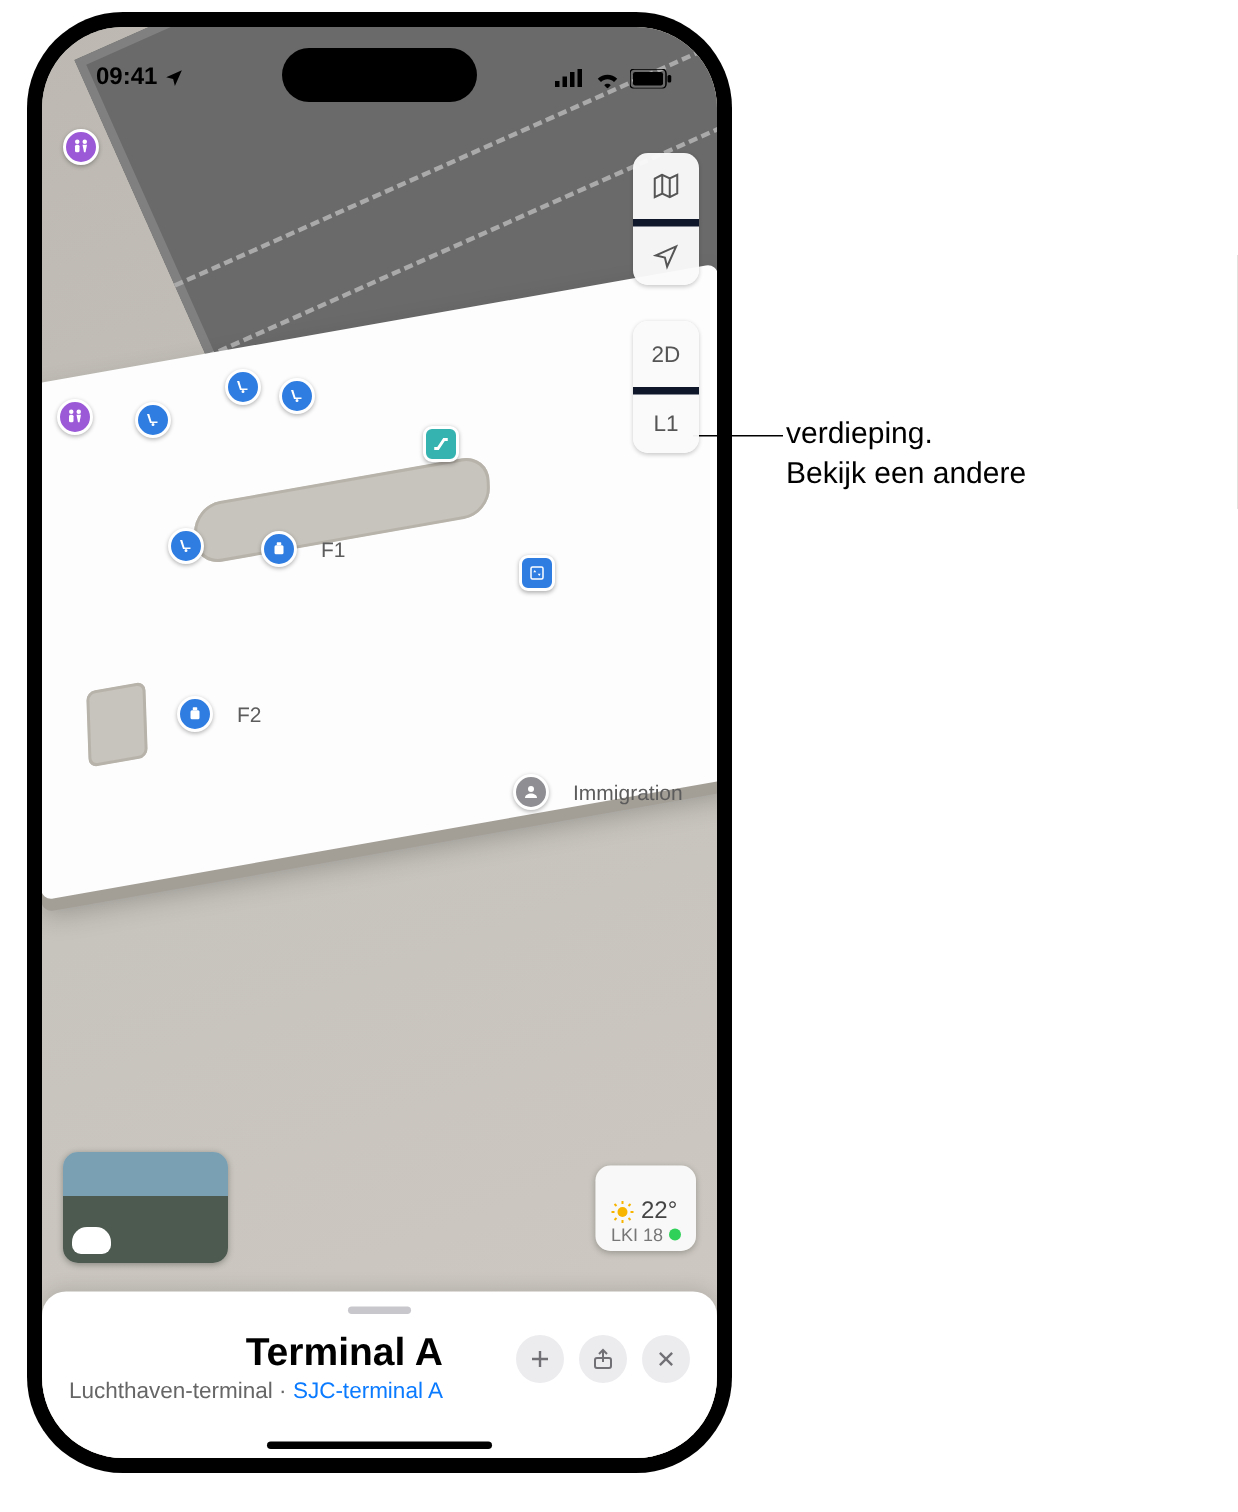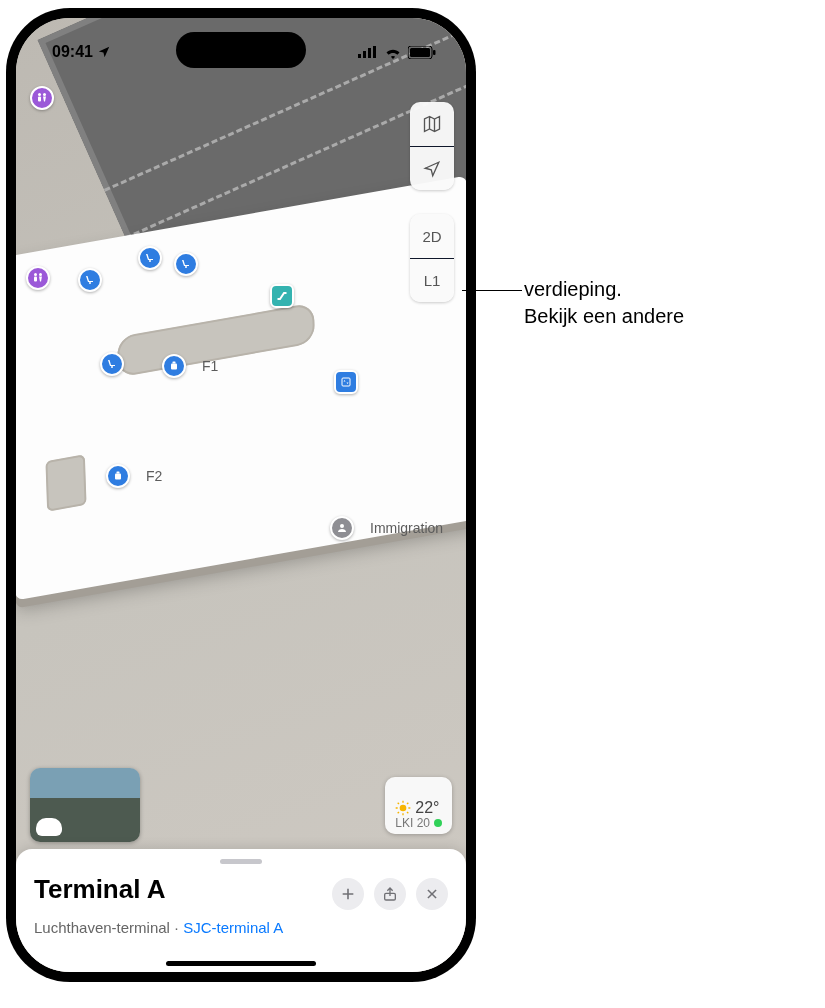--- a/index.html
+++ b/index.html
@@ -6,27 +6,28 @@
   body {
     font-family: -apple-system, BlinkMacSystemFont, "SF Pro Text", "Helvetica Neue", Arial, sans-serif;
     background: #fff;
     width: 825px;
     height: 1008px;
     position: relative;
   }
   
   .phone {
     position: absolute;
-    left: 6px;
+    left: 18px;
     top: 8px;
     width: 470px;
     height: 974px;
     border-radius: 64px;
     background: #000;
     padding: 10px;
+    text-align: right;
   }
   .screen {
     width: 100%;
     height: 100%;
     border-radius: 54px;
     background: #c7c4bd;
     position: relative;
     overflow: hidden;
   }
   .dynamic-island {
@@ -136,21 +137,21 @@
     z-index: 20;
   }
   .map-ctrl .btn {
     height: 44px;
     display:flex;
     align-items:center;
     justify-content:center;
     font-size: 15px;
     font-weight: 500;
     color:#555;
-    border-top: 1px solid #0f172a;
+    border-top: 5px solid #0f172a;
   }
   .map-ctrl .btn:first-child { border-top:none; }
   .lookaround {
     position:absolute;
     left: 14px;
     bottom: 130px;
     width: 110px;
     height: 74px;
     border-radius: 10px;
     background: linear-gradient(#7aa0b4 40%, #4d5a50 40%);
@@ -190,21 +191,21 @@
   .grabber {
     width: 42px; height:5px; background:#c7c7cc; border-radius:3px;
     margin: 0 auto 10px auto;
   }
   .sheet-row {
     display:flex;
     align-items:flex-start;
     justify-content:space-between;
   }
   .sheet-title { font-size: 26px; font-weight:700; }
-  .sheet-sub { font-size: 15px; color:#666; margin-top:14px; }
+  .sheet-sub { font-size: 15px; color:#666; margin-top:2px; }
   .sheet-sub a { color:#0a7aff; text-decoration:none; }
   .sheet-actions { display:flex; gap:10px; margin-top:4px; }
   .circ-btn {
     width:32px;height:32px;border-radius:50%;
     background:#ececef;display:flex;align-items:center;justify-content:center;
     color:#707075;
   }
   .home-ind {
     position:absolute; bottom:6px; left:50%; transform:translateX(-50%);
     width:150px;height:5px;border-radius:3px;background:#000;z-index:60;
@@ -399,21 +400,21 @@
               <line x1="20" y1="12" x2="23" y2="12"></line>
               <line x1="4" y1="4" x2="6" y2="6"></line>
               <line x1="18" y1="18" x2="20" y2="20"></line>
               <line x1="4" y1="20" x2="6" y2="18"></line>
               <line x1="18" y1="6" x2="20" y2="4"></line>
             </g>
           </svg>
         <span>22°</span>
       </div>
       <div style="font-size:12px;color:#777;">
-        <span>LKI 20</span><span class="aqi-dot"></span>
+        <span>LKI 18</span><span class="aqi-dot"></span>
       </div>
     </div>
 
     <div class="sheet">
       <div class="grabber"></div>
       <div class="sheet-row">
         <div>
           <div class="sheet-title">Terminal A</div>
           <div class="sheet-sub">
             <span>Luchthaven-terminal · </span><a href="#">SJC-terminal A</a>

